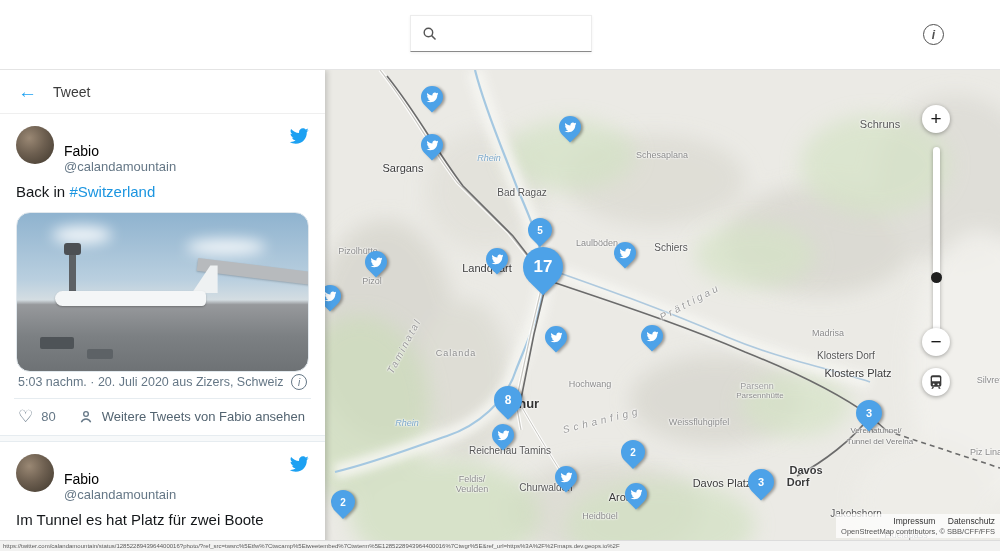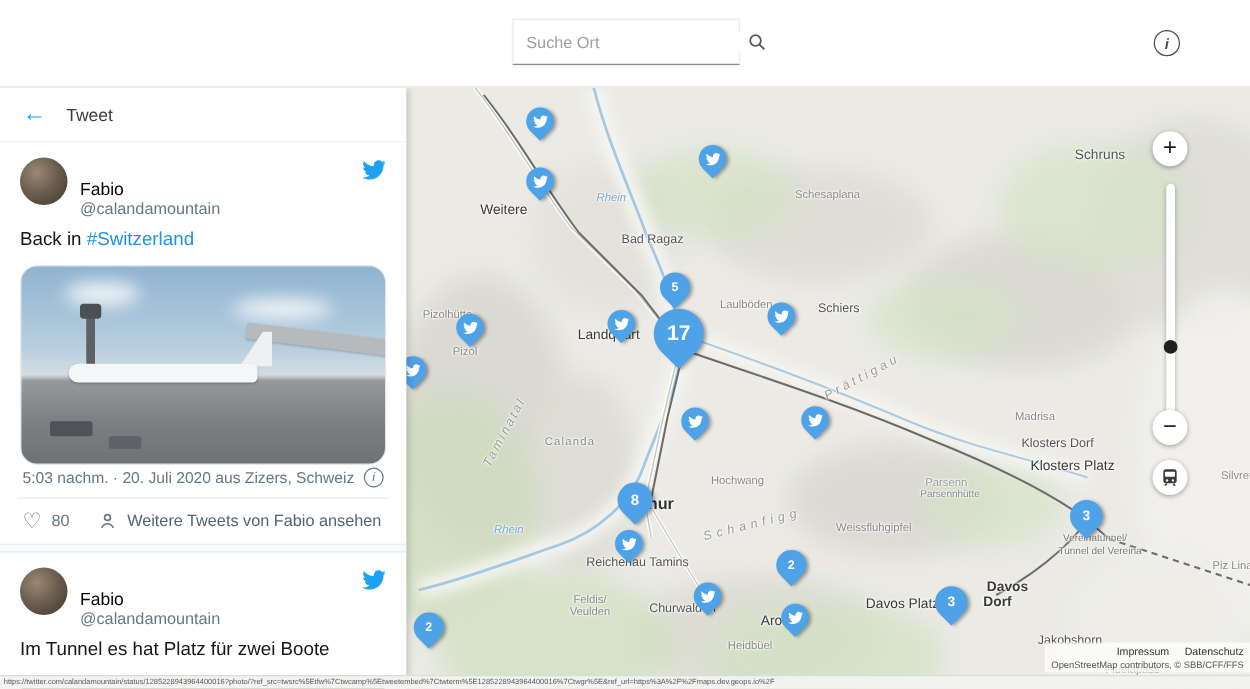--- a/index.html
+++ b/index.html
@@ -102,21 +102,20 @@
   
   .status-bar { position:absolute; bottom:0; left:0; width:1000px; height:11px; background:#f2f2f1;
                 border-top:1px solid #dcdcdc; z-index:60; font-size:6px; line-height:10px;
                 color:#5a5a5a; padding-left:3px; white-space:nowrap; overflow:hidden; }
 </style>
 </head>
 <body>
 
 <div class="header">
   <div class="search-box">
-    <input type="text" placeholder="Suche Ort" style="">
     <span class="search-ic">
       <svg viewBox="0 0 24 24" fill="none" stroke="#555" stroke-width="2">
           <circle cx="10.5" cy="10.5" r="6"></circle>
           <path d="M15 15l5.5 5.5"></path>
         </svg>
     </span>
   </div>
   <div class="info-btn">i</div>
 </div>
 
@@ -238,21 +237,21 @@
     <path d="M195,334 C210,360 228,390 246,418" stroke="#c9c8c2" stroke-width="1" fill="none"></path>
     <path d="M62,6 C94,46 108,76 138,116 L188,166 L222,210 L209,264 L195,334" stroke="#6b6b6b" stroke-width="1.6" fill="none"></path>
     <path d="M222,210 C280,230 350,252 420,282 C470,302 512,322 545,346 L562,361" stroke="#6b6b6b" stroke-width="1.6" fill="none"></path>
     <path d="M562,361 L675,398" stroke="#6b6b6b" stroke-width="1.6" stroke-dasharray="5,4" fill="none"></path>
     <path d="M545,346 C528,370 498,392 472,406" stroke="#6b6b6b" stroke-width="1.6" fill="none"></path>
   </svg>
 
   <div id="map-overlay">
       <div class="map-label" style="left: 555px; top: 54px; font-size: 11px; color: rgb(85, 85, 85); transform: translate(-50%, -50%);">Schruns</div>
       <div class="map-label" style="left: 337px; top: 85px; font-size: 9px; color: rgb(138, 138, 138); transform: translate(-50%, -50%);">Schesaplana</div>
-      <div class="map-label" style="left: 78px; top: 98px; font-size: 11px; color: rgb(58, 58, 58); transform: translate(-50%, -50%);">Weitere</div>
+      <div class="map-label" style="left: 78px; top: 98px; font-size: 11px; color: rgb(58, 58, 58); transform: translate(-50%, -50%);">Sargans</div>
       <div class="map-label" style="left: 164px; top: 88px; font-size: 9px; color: rgb(123, 167, 201); font-style: italic; transform: translate(-50%, -50%);">Rhein</div>
       <div class="map-label" style="left: 197px; top: 122px; font-size: 10px; color: rgb(85, 85, 85); transform: translate(-50%, -50%);">Bad Ragaz</div>
       <div class="map-label" style="left: 272px; top: 173px; font-size: 9px; color: rgb(138, 138, 138); transform: translate(-50%, -50%);">Laulböden</div>
       <div class="map-label" style="left: 346px; top: 177px; font-size: 10px; color: rgb(85, 85, 85); transform: translate(-50%, -50%);">Schiers</div>
       <div class="map-label" style="left: 33px; top: 181px; font-size: 9px; color: rgb(138, 138, 138); transform: translate(-50%, -50%);">Pizolhütte</div>
       <div class="map-label" style="left: 47px; top: 211px; font-size: 9px; color: rgb(138, 138, 138); transform: translate(-50%, -50%);">Pizol</div>
       <div class="map-label" style="left: 162px; top: 198px; font-size: 11px; color: rgb(58, 58, 58); transform: translate(-50%, -50%);">Landquart</div>
       <div class="map-label" style="left: 79px; top: 276px; font-size: 10px; color: rgb(154, 154, 154); font-style: italic; letter-spacing: 2px; transform: translate(-50%, -50%) rotate(-62deg);">Taminatal</div>
       <div class="map-label" style="left: 131px; top: 283px; font-size: 9px; color: rgb(138, 138, 138); letter-spacing: 1px; transform: translate(-50%, -50%);">Calanda</div>
       <div class="map-label" style="left: 365px; top: 232px; font-size: 10px; color: rgb(154, 154, 154); font-style: italic; letter-spacing: 3px; transform: translate(-50%, -50%) rotate(-28deg);">Prättigau</div>

